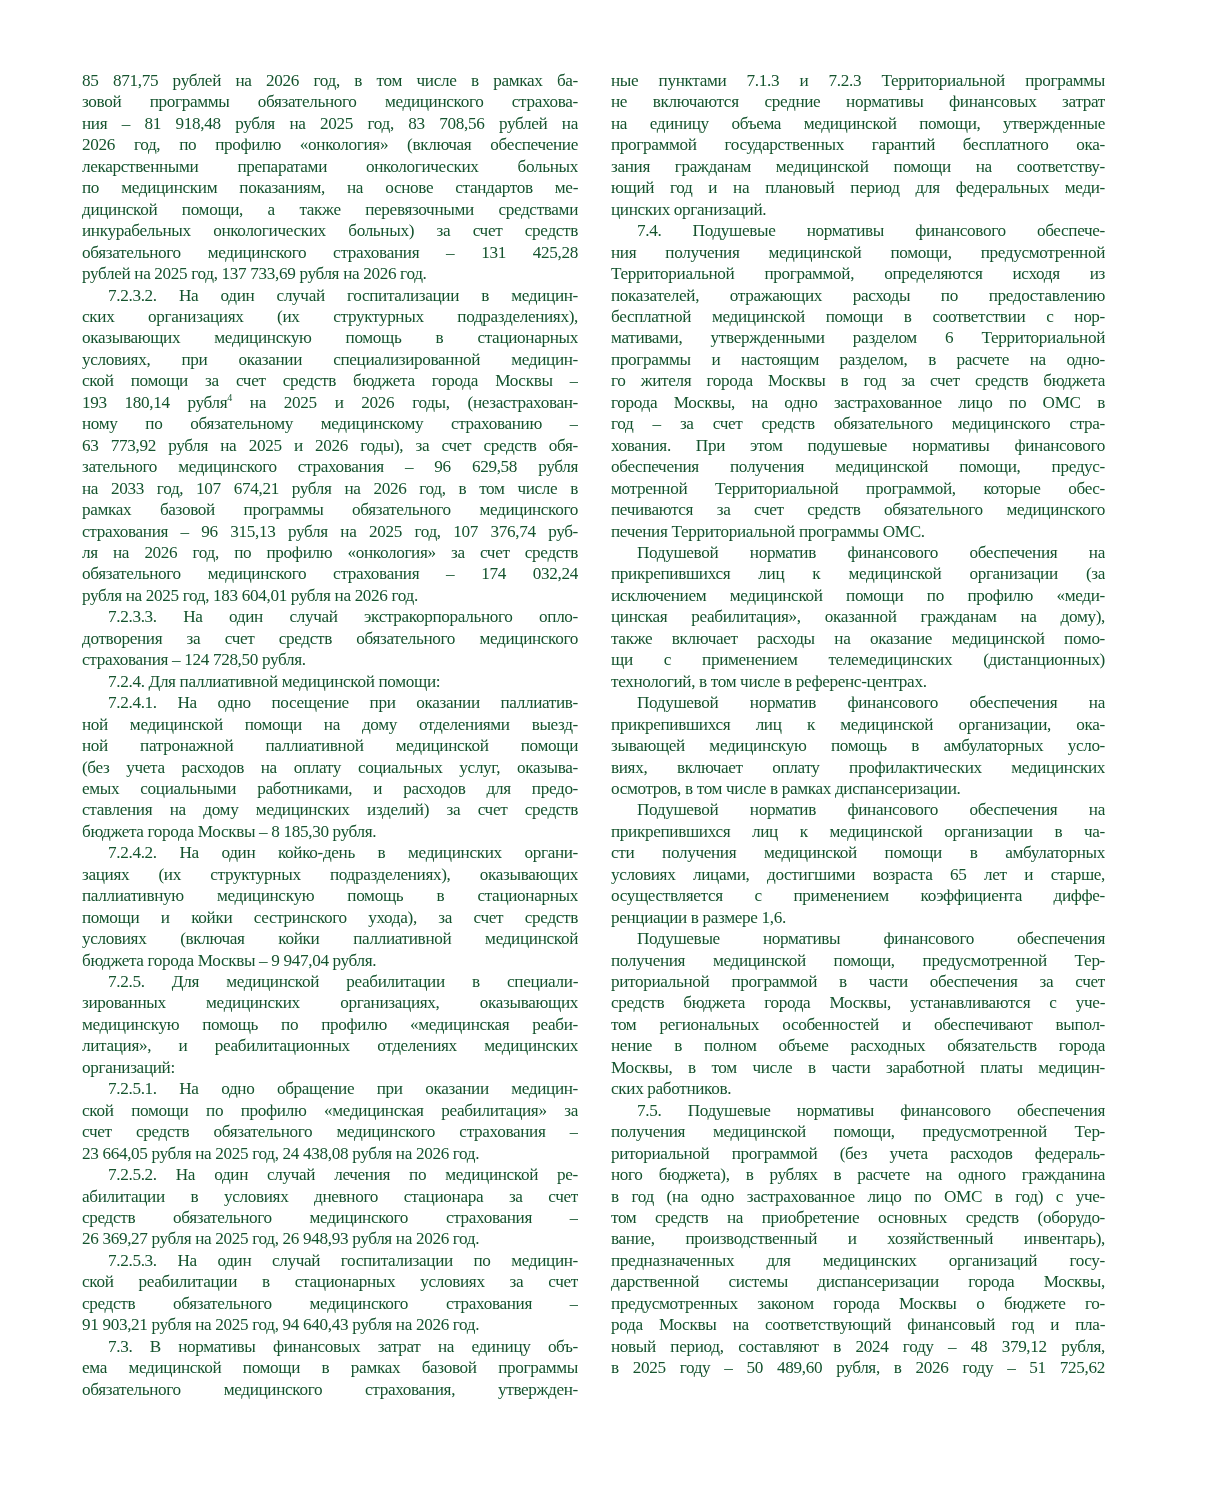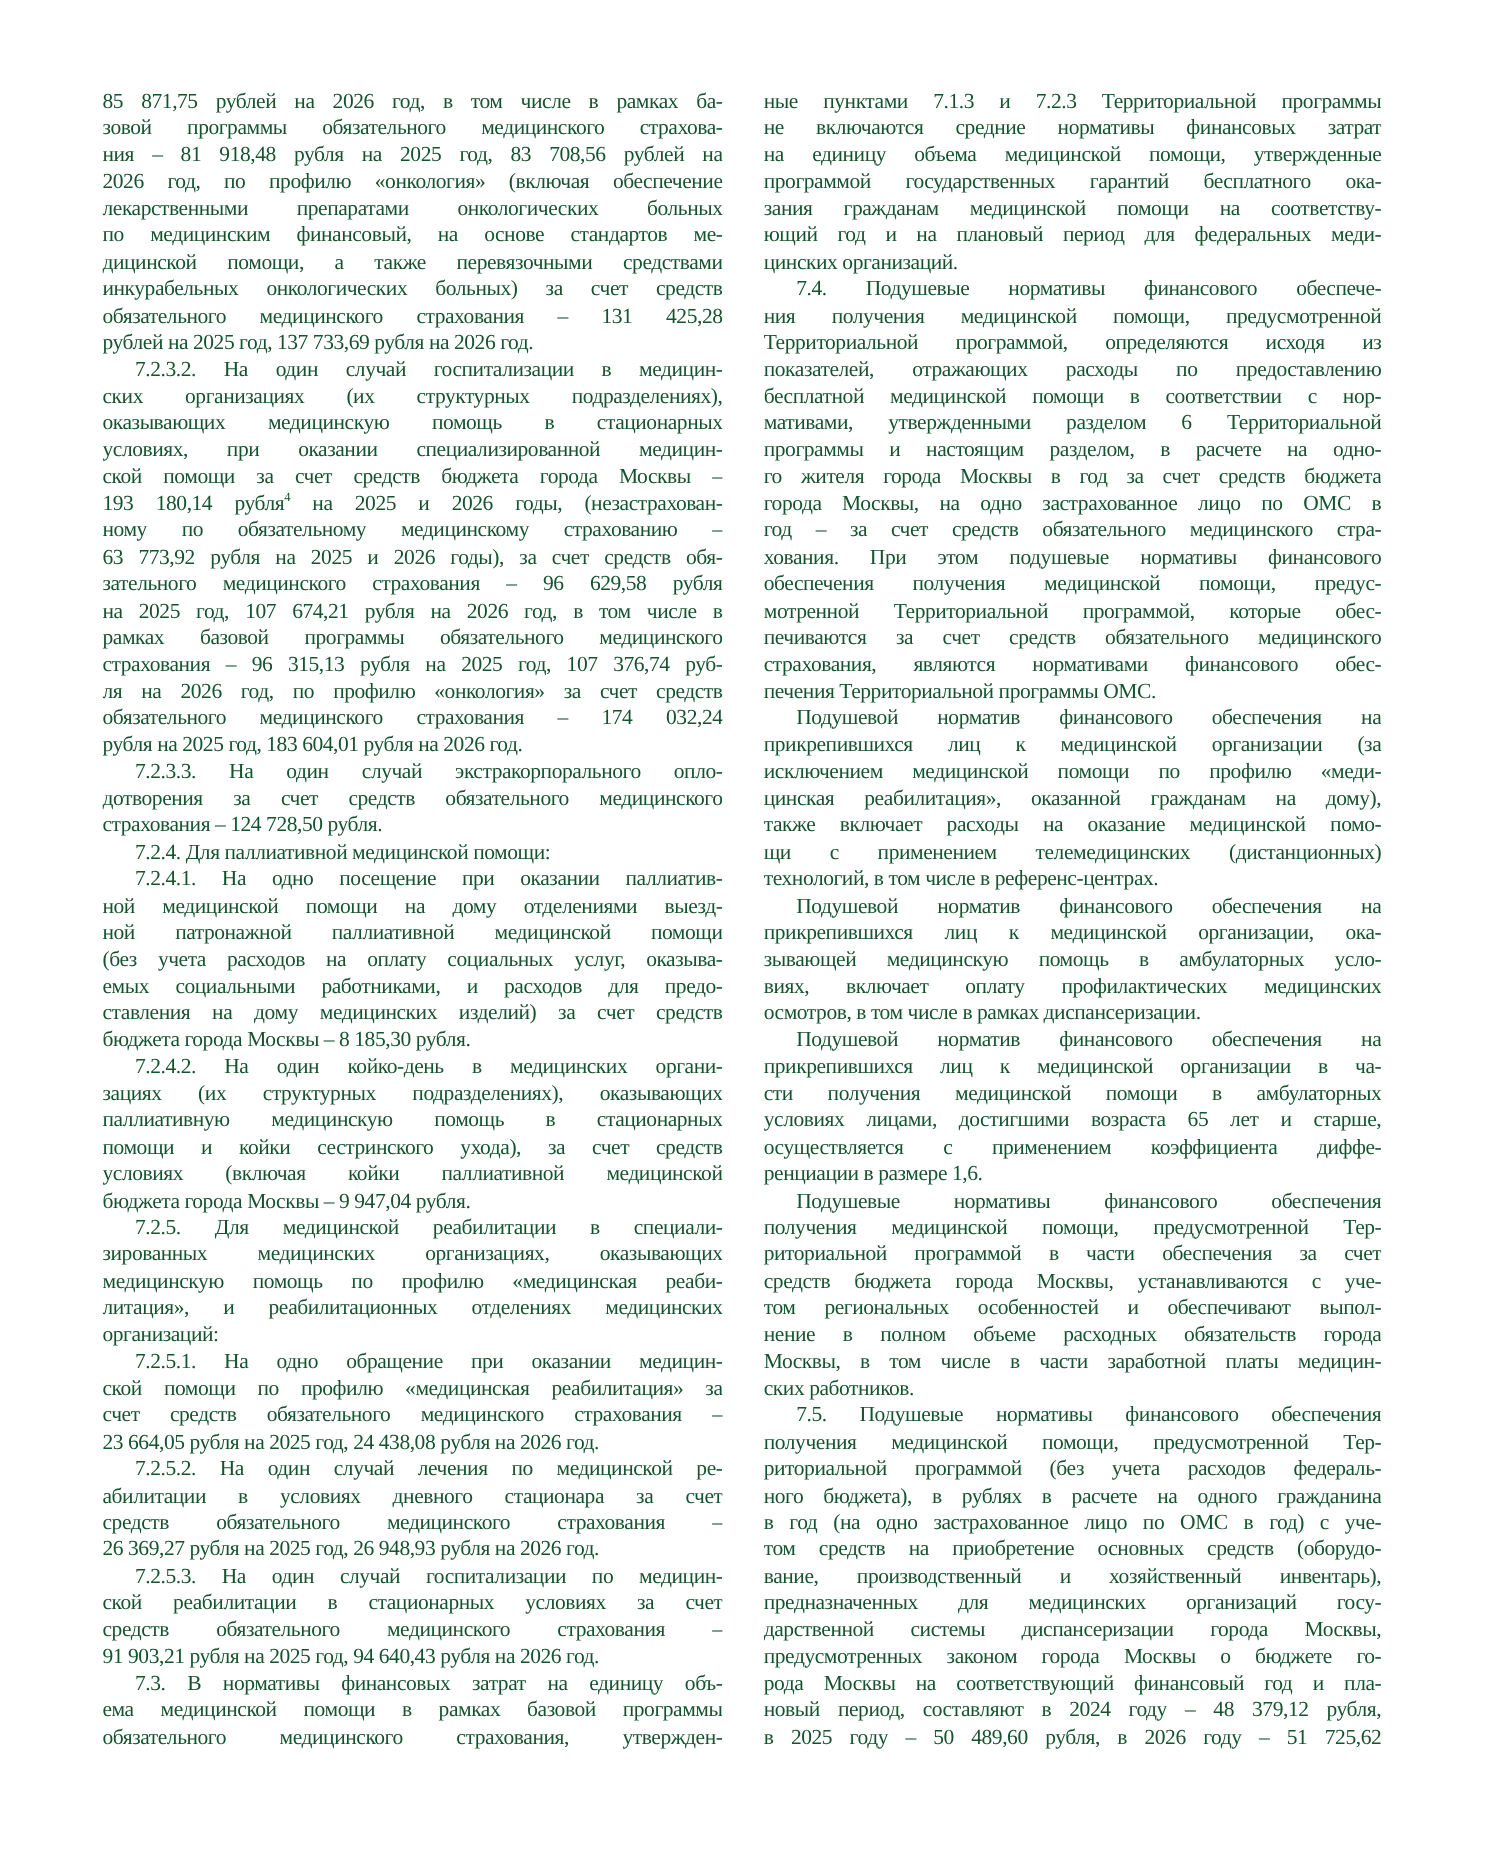--- a/index.html
+++ b/index.html
@@ -31,37 +31,37 @@
 <body>
 
 <div id="page">
   <div class="col" id="col-left">
       <div class="para">
         <span class="ln">85 871,75 рублей на 2026 год, в том числе в рамках ба-</span>
         <span class="ln">зовой программы обязательного медицинского страхова-</span>
         <span class="ln">ния – 81 918,48 рубля на 2025 год, 83 708,56 рублей на</span>
         <span class="ln">2026 год, по профилю «онкология» (включая обеспечение</span>
         <span class="ln">лекарственными препаратами онкологических больных</span>
-        <span class="ln">по медицинским финансовый, на основе стандартов ме-</span>
+        <span class="ln">по медицинским показаниям, на основе стандартов ме-</span>
         <span class="ln">дицинской помощи, а также перевязочными средствами</span>
         <span class="ln">инкурабельных онкологических больных) за счет средств</span>
         <span class="ln">обязательного медицинского страхования – 131 425,28</span>
         <span class="ln last">рублей на 2025 год, 137 733,69 рубля на 2026 год.</span>
       </div>
       <div class="para">
         <span class="ln ind">7.2.3.2. На один случай госпитализации в медицин-</span>
         <span class="ln">ских организациях (их структурных подразделениях),</span>
         <span class="ln">оказывающих медицинскую помощь в стационарных</span>
         <span class="ln">условиях, при оказании специализированной медицин-</span>
         <span class="ln">ской помощи за счет средств бюджета города Москвы –</span>
         <span class="ln"><span>193 180,14 рубля</span><sup>4</sup><span> на 2025 и 2026 годы, (незастрахован-</span></span>
         <span class="ln">ному по обязательному медицинскому страхованию –</span>
         <span class="ln">63 773,92 рубля на 2025 и 2026 годы), за счет средств обя-</span>
         <span class="ln">зательного медицинского страхования – 96 629,58 рубля</span>
-        <span class="ln">на 2025 год, 107 674,21 рубля на 2026 год, в том числе в</span>
+        <span class="ln">на 2033 год, 107 674,21 рубля на 2026 год, в том числе в</span>
         <span class="ln">рамках базовой программы обязательного медицинского</span>
         <span class="ln">страхования – 96 315,13 рубля на 2025 год, 107 376,74 руб-</span>
         <span class="ln">ля на 2026 год, по профилю «онкология» за счет средств</span>
         <span class="ln">обязательного медицинского страхования – 174 032,24</span>
         <span class="ln last">рубля на 2025 год, 183 604,01 рубля на 2026 год.</span>
       </div>
       <div class="para">
         <span class="ln ind">7.2.3.3. На один случай экстракорпорального опло-</span>
         <span class="ln">дотворения за счет средств обязательного медицинского</span>
         <span class="ln last">страхования – 124 728,50 рубля.</span>
@@ -135,21 +135,20 @@
         <span class="ln">бесплатной медицинской помощи в соответствии с нор-</span>
         <span class="ln">мативами, утвержденными разделом 6 Территориальной</span>
         <span class="ln">программы и настоящим разделом, в расчете на одно-</span>
         <span class="ln">го жителя города Москвы в год за счет средств бюджета</span>
         <span class="ln">города Москвы, на одно застрахованное лицо по ОМС в</span>
         <span class="ln">год – за счет средств обязательного медицинского стра-</span>
         <span class="ln">хования. При этом подушевые нормативы финансового</span>
         <span class="ln">обеспечения получения медицинской помощи, предус-</span>
         <span class="ln">мотренной Территориальной программой, которые обес-</span>
         <span class="ln">печиваются за счет средств обязательного медицинского</span>
-        <span class="ln">страхования, являются нормативами финансового обес-</span>
         <span class="ln last">печения Территориальной программы ОМС.</span>
       </div>
       <div class="para">
         <span class="ln ind">Подушевой норматив финансового обеспечения на</span>
         <span class="ln">прикрепившихся лиц к медицинской организации (за</span>
         <span class="ln">исключением медицинской помощи по профилю «меди-</span>
         <span class="ln">цинская реабилитация», оказанной гражданам на дому),</span>
         <span class="ln">также включает расходы на оказание медицинской помо-</span>
         <span class="ln">щи с применением телемедицинских (дистанционных)</span>
         <span class="ln last">технологий, в том числе в референс-центрах.</span>

